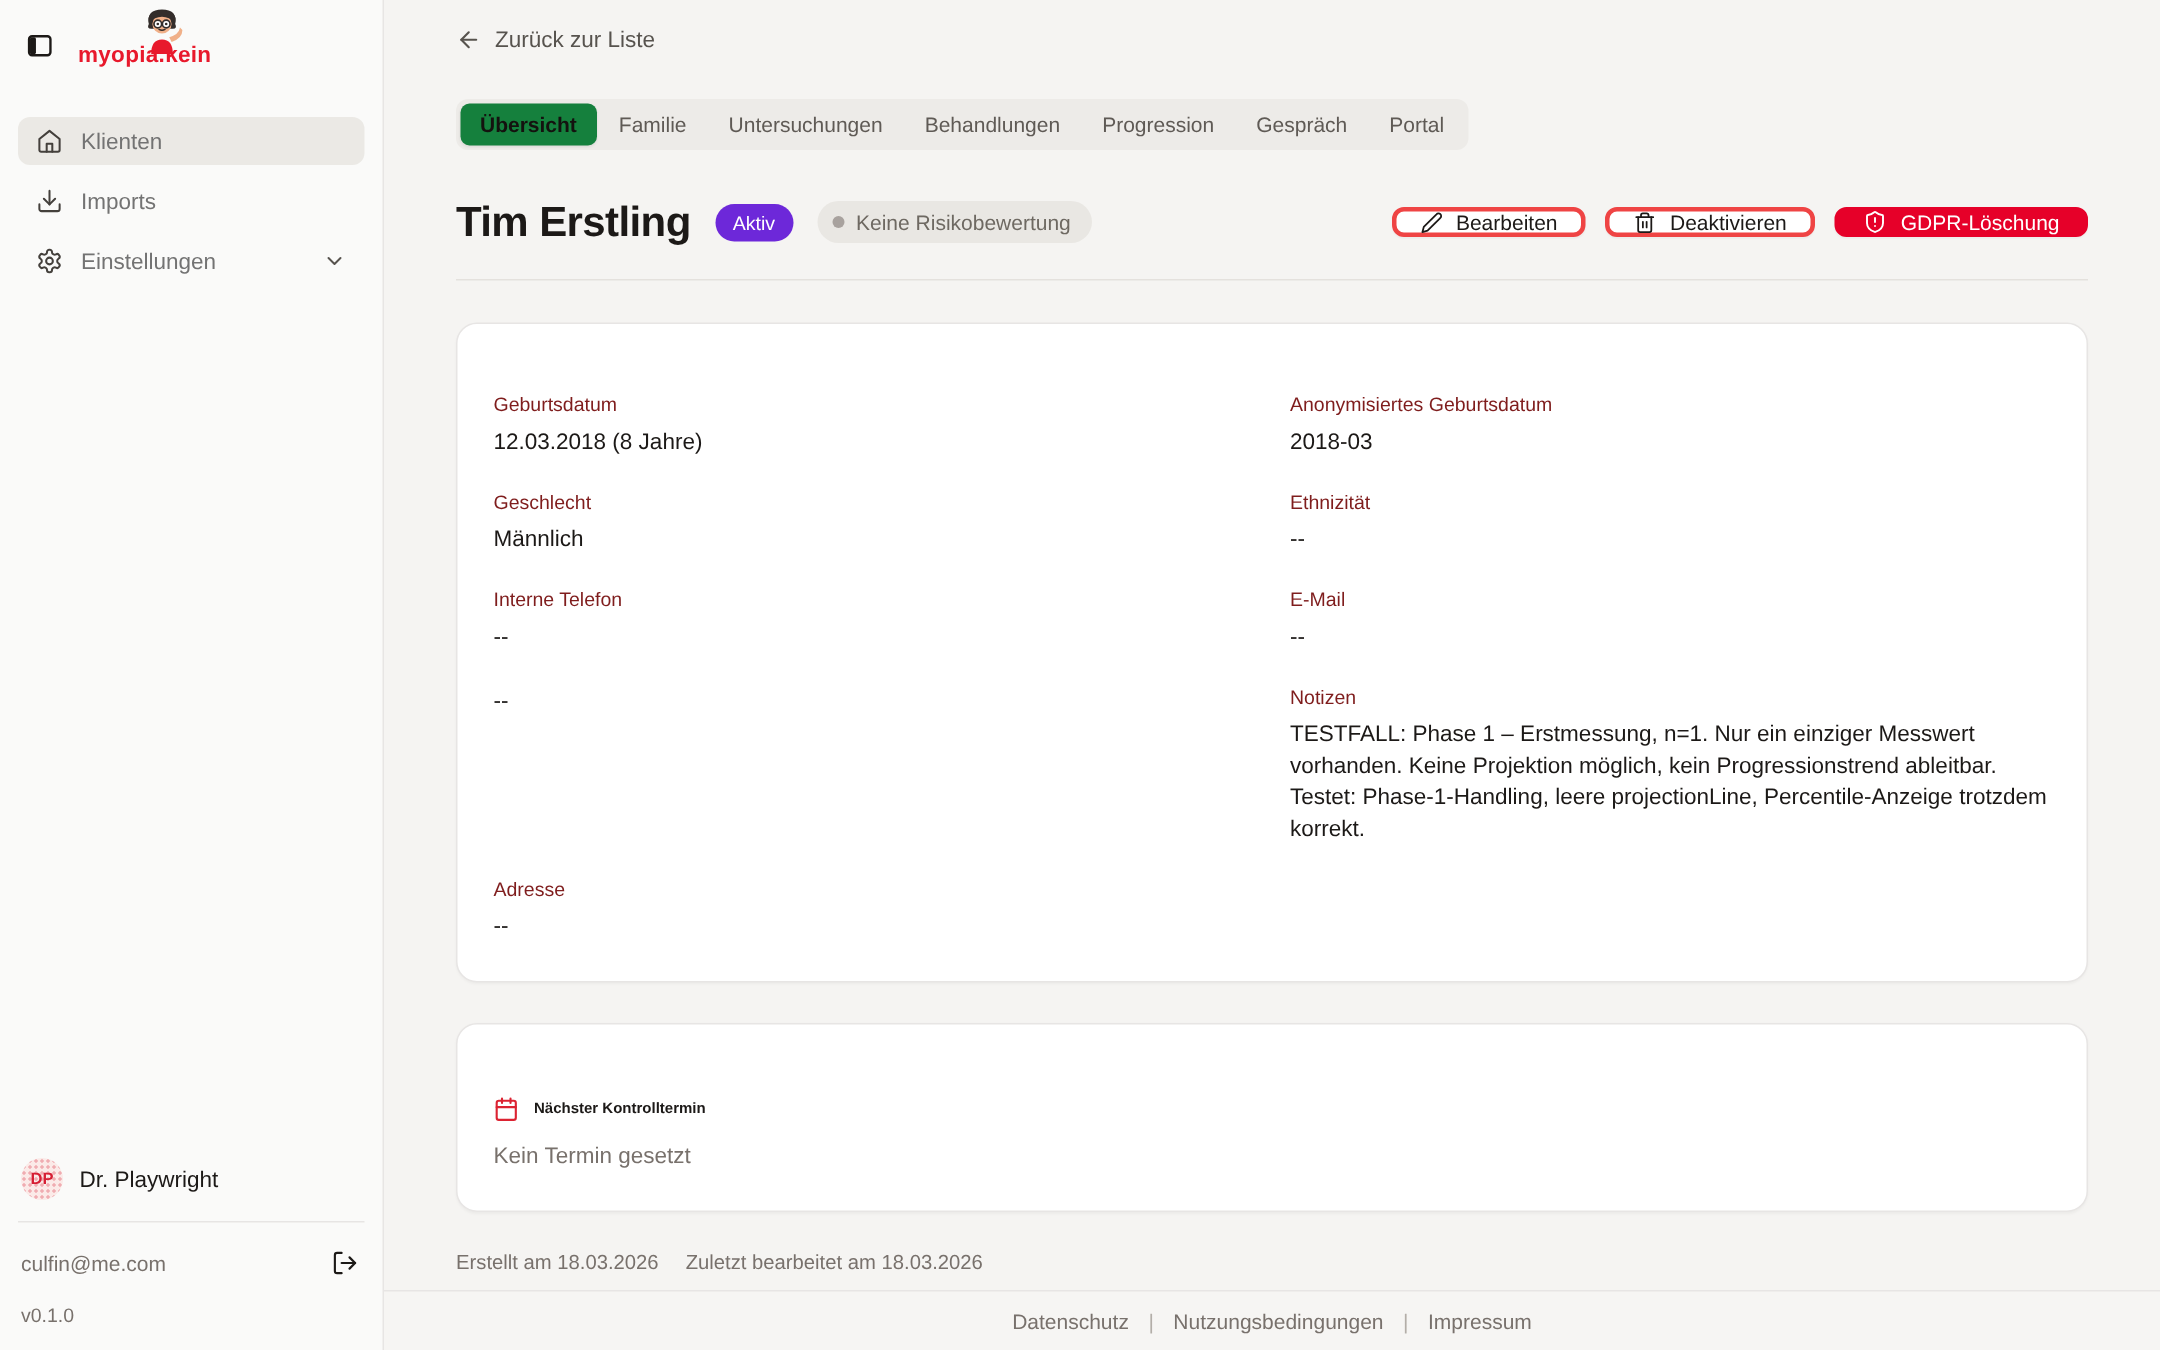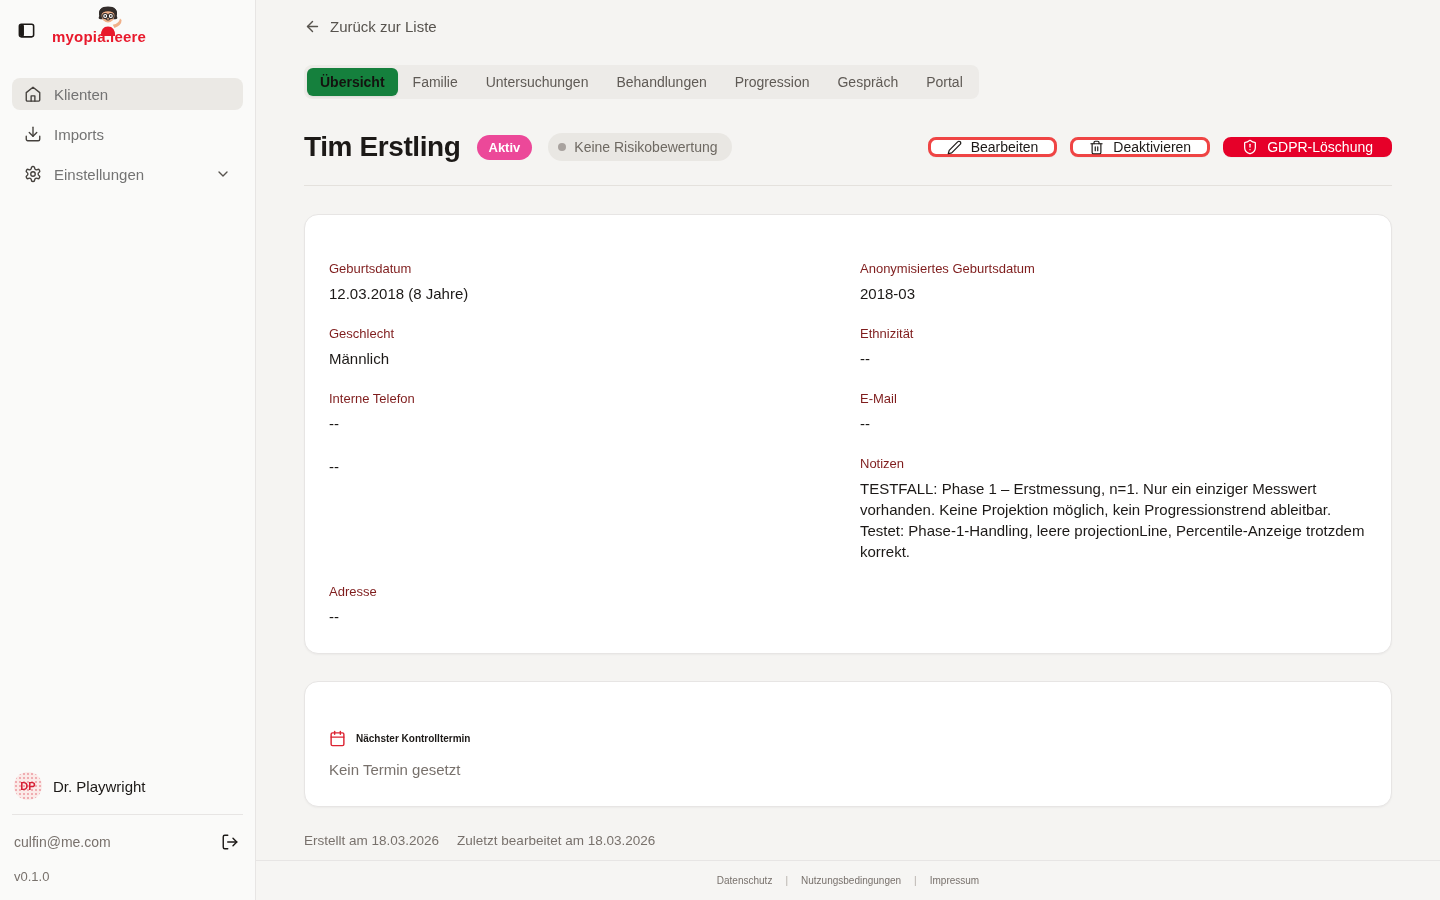--- a/index.html
+++ b/index.html
@@ -64,21 +64,21 @@
   }
   .tab {
     padding: 6px 13px; font-size: 14px; color: #5f5a55;
     border-radius: 6px; cursor: pointer; white-space: nowrap;
   }
   .tab.active { background: #15803d; color: #14120f; font-weight: 600; box-shadow: 0 1px 2px rgba(0,0,0,.08); }
 
   .page-header { display: flex; align-items: center; gap: 16px; margin-top: 32px; }
   .page-title { font-size: 28px; font-weight: 700; letter-spacing: -.4px; }
   .badge-active {
-    background: #ec4899; color: #fff; font-size: 13px; font-weight: 700;
+    background: #6d28d9; color: #fff; font-size: 13px; font-weight: 400;
     padding: 5px 12px; border-radius: 999px;
   }
   .badge-risk {
     background: #e9e7e3; color: #6e6962; font-size: 14px;
     padding: 6px 14px 6px 10px; border-radius: 999px;
     display: inline-flex; align-items: center; gap: 8px;
   }
   .risk-dot { width: 8px; height: 8px; border-radius: 50%; background: #a8a29e; }
   .header-actions { margin-left: auto; display: flex; gap: 13px; }
   .btn {
@@ -105,21 +105,21 @@
   .card-appointment { margin-top: 27px; padding: 48px 24px 28px; }
   .appt-title-row { display: flex; align-items: center; gap: 10px; }
   .appt-title { font-size: 10px; font-weight: 700; }
   .appt-empty { font-size: 15px; color: #78716c; margin-top: 14px; }
 
   .meta-row { display: flex; gap: 18px; margin-top: 26px; font-size: 13.5px; color: #78716c; }
 
   .footer {
     height: 40px; border-top: 1px solid #e7e5e4;
     display: flex; align-items: center; justify-content: center; gap: 13px;
-    font-size: 10px; color: #78716c; background: #f6f5f3;
+    font-size: 14px; color: #78716c; background: #f6f5f3;
   }
   .footer a { color: #78716c; text-decoration: none; cursor: pointer; }
   .footer .sep { color: #b3aea8; }
 </style>
 </head>
 <body>
 
 <aside class="sidebar">
   <div class="sidebar-top">
     <button class="panel-toggle">
@@ -137,21 +137,21 @@
           <circle cx="20" cy="15" r="8" fill="#f0b089"></circle>
           <path d="M9 14 Q7 4 20 4 Q33 4 31 14 Q26 9 20 9 Q14 9 9 14 Z" fill="#332d2b"></path>
           <circle cx="16.5" cy="15" r="3.2" fill="#fff" stroke="#332d2b" stroke-width="1.4"></circle>
           <circle cx="23.5" cy="15" r="3.2" fill="#fff" stroke="#332d2b" stroke-width="1.4"></circle>
           <line x1="19.7" y1="15" x2="20.3" y2="15" stroke="#332d2b" stroke-width="1.4"></line>
           <circle cx="16.5" cy="15" r="1.1" fill="#332d2b"></circle>
           <circle cx="23.5" cy="15" r="1.1" fill="#332d2b"></circle>
           <path d="M17.5 19.5 Q20 21 22.5 19.5" stroke="#332d2b" stroke-width="1.2" fill="none" stroke-linecap="round"></path>
         </svg>
       </span>
-      <span class="logo-text"><span>myopia.</span><span>leere</span></span>
+      <span class="logo-text"><span>myopia.</span><span>kein</span></span>
     </div>
   </div>
 
   <nav class="nav">
     <div class="nav-item active">
       <span>
         <svg width="18" height="18" viewBox="0 0 24 24" fill="none" stroke="#44403c" stroke-width="1.8" stroke-linecap="round" stroke-linejoin="round">
           <path d="M3 10.2 12 3l9 7.2V20a1.5 1.5 0 0 1-1.5 1.5h-15A1.5 1.5 0 0 1 3 20Z"></path>
           <path d="M9.5 21.5v-7h5v7"></path>
         </svg>

